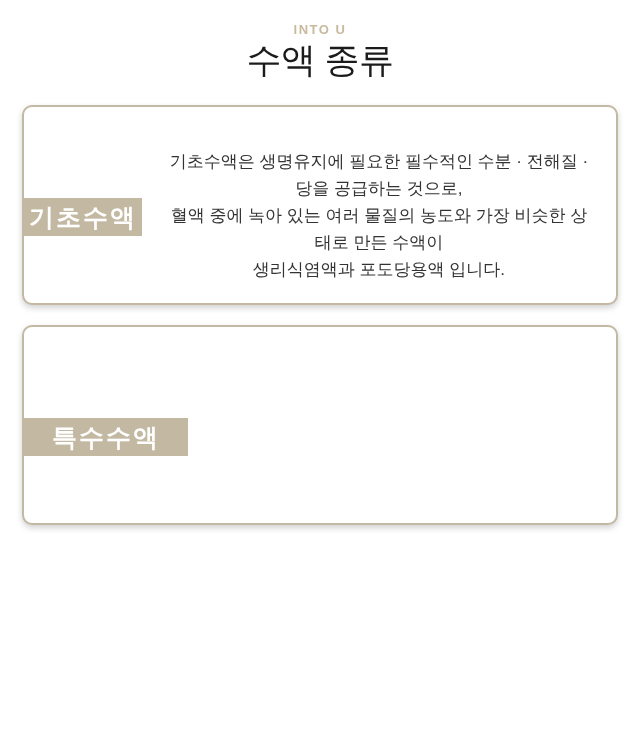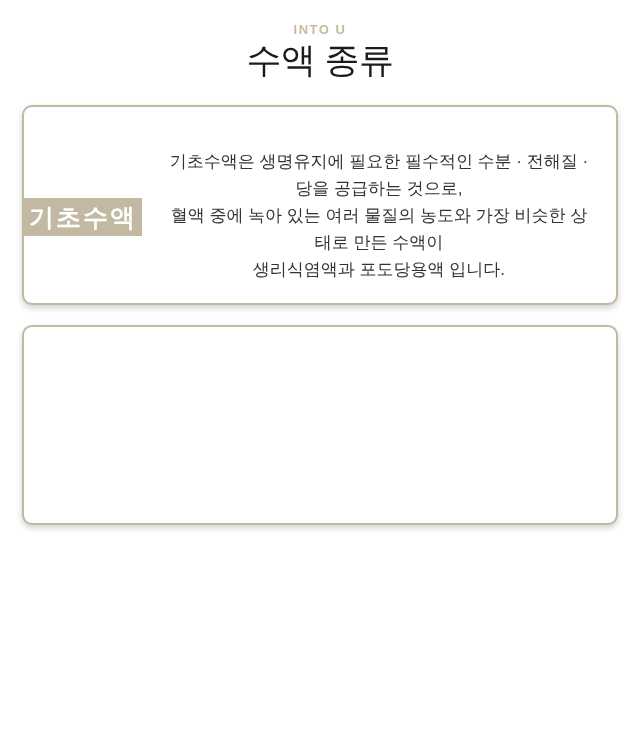--- a/index.html
+++ b/index.html
@@ -87,17 +87,18 @@
 
     <div class="card">
       <div class="badge">기초수액</div>
       <div class="card-body">기초수액은 생명유지에 필요한 필수적인 수분 · 전해질 · 당을 공급하는 것으로,
 혈액 중에 녹아 있는 여러 물질의 농도와 가장 비슷한 상태로 만든 수액이
 생리식염액과 포도당용액 입니다.</div>
     </div>
 
 
     <div class="card">
+      <div class="badge">특수수액</div>
     </div>
 
   </div>
 
 </div>
 
 </body></html>

